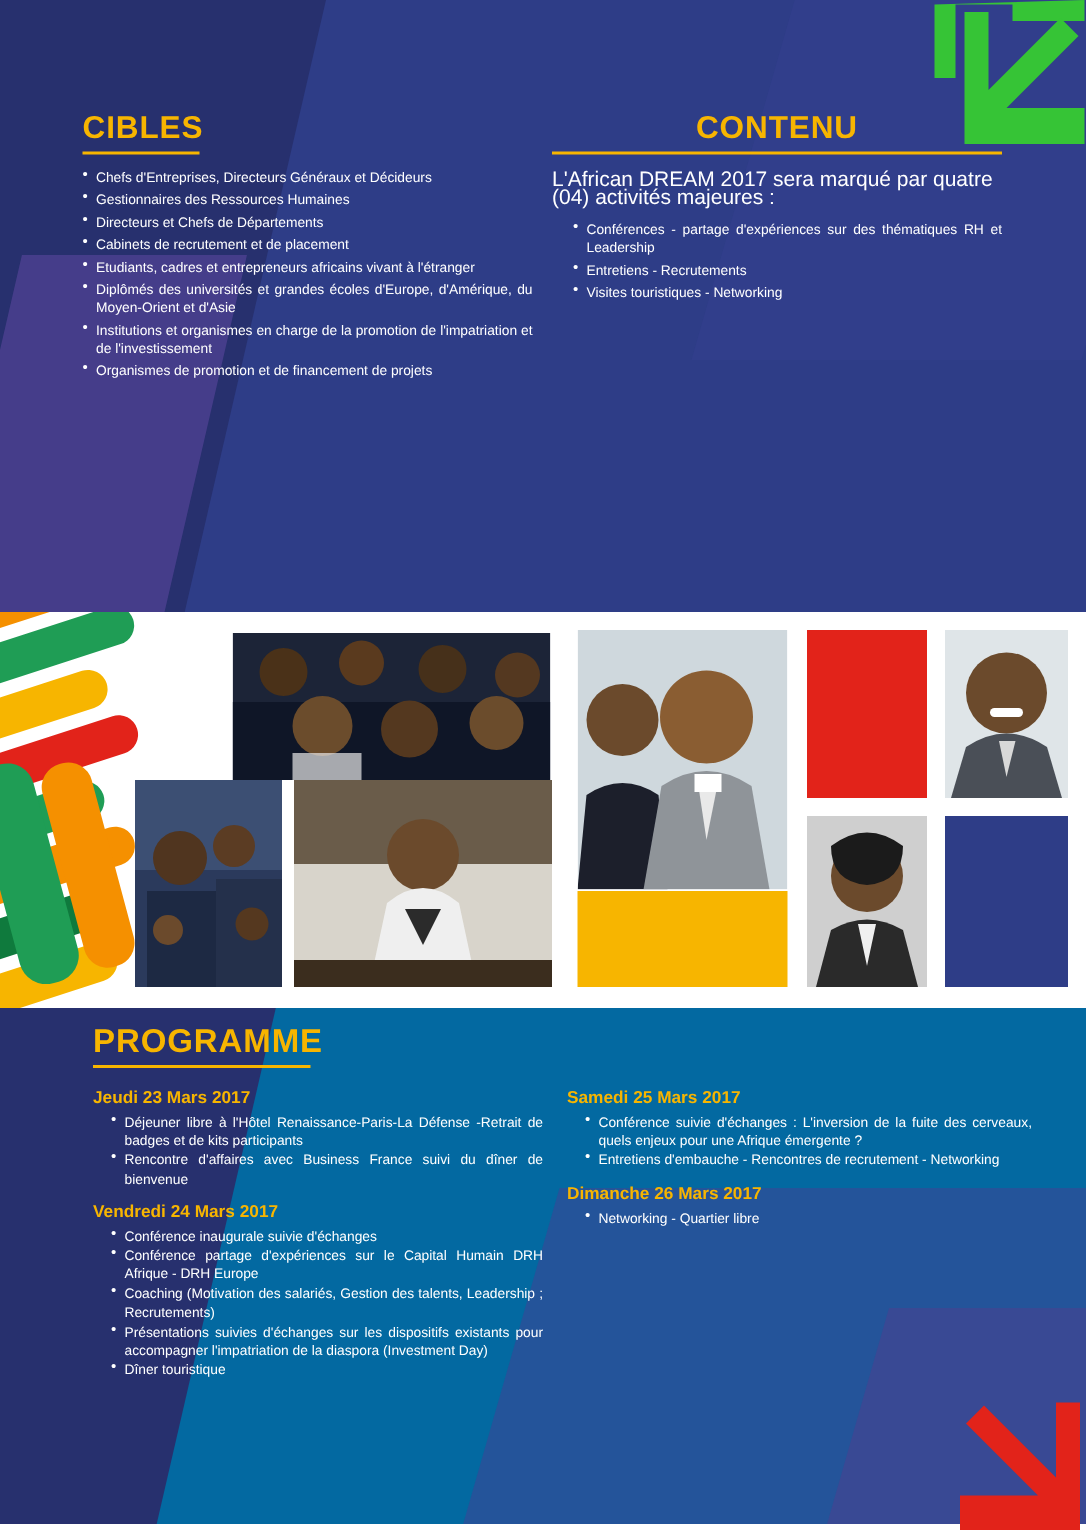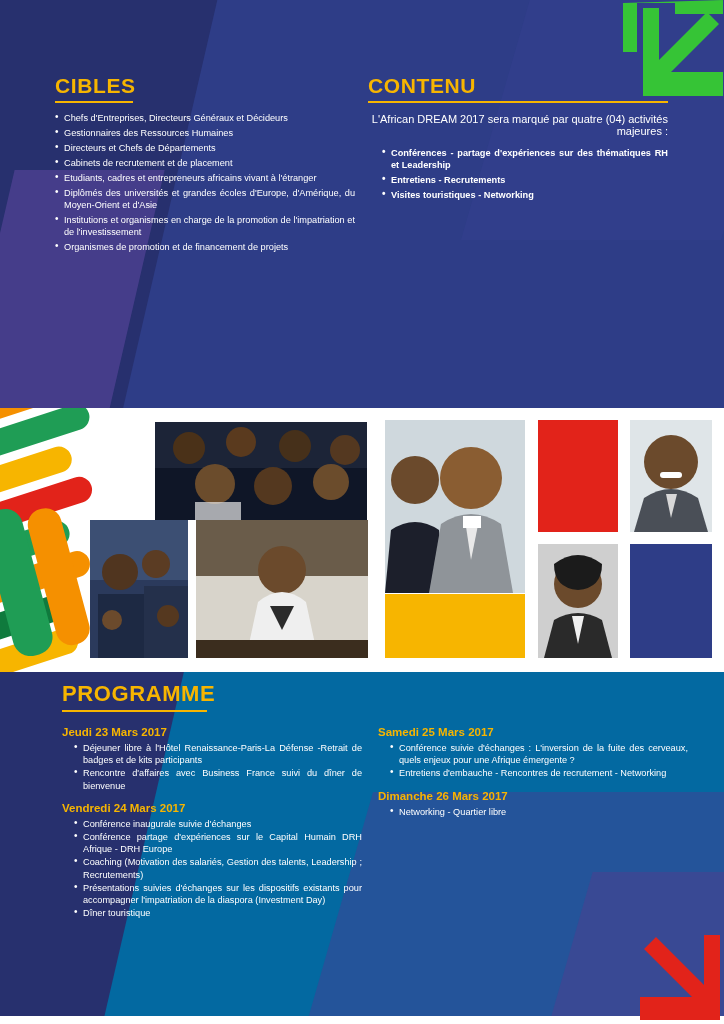--- a/index.html
+++ b/index.html
@@ -88,21 +88,21 @@
     width: 300px;
   }
   #cibles-block .underline { width: 78px; }
 
   #contenu-block {
     position: absolute;
     left: 368px; top: 74px;
     width: 300px;
     text-align: right;
   }
-  #contenu-block .sec-title { text-align: left; }
+  #contenu-block .sec-title { text-align: center; }
   #contenu-block .underline { width: 100%; }
 
   ul.bullets {
     list-style: none;
     margin-top: 9px;
   }
   ul.bullets li {
     position: relative;
     color: #ffffff;
     font-size: 9.2px;
@@ -114,30 +114,29 @@
   ul.bullets li::before {
     content: "•";
     position: absolute;
     left: 0; top: -1px;
     color: #ffffff;
     font-size: 10px;
   }
 
   .contenu-intro {
     color: #ffffff;
-    font-size: 11px;
+    font-size: 14px;
     line-height: 12.4px;
-    text-align: right;
+    text-align: left;
     margin-top: 10px;
   }
   #contenu-block ul.bullets {
     text-align: left;
     margin-top: 9px;
     margin-left: 14px;
-    font-weight: bold;
   }
 
   
   .mid-band {
     position: absolute;
     left: 0; top: 408px;
     width: 724px; height: 272px;
     background: #ffffff;
     overflow: hidden;
   }

